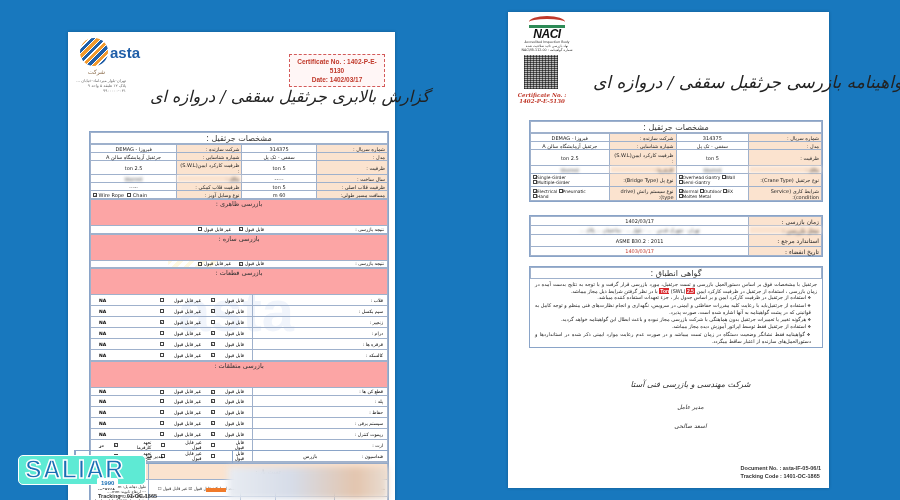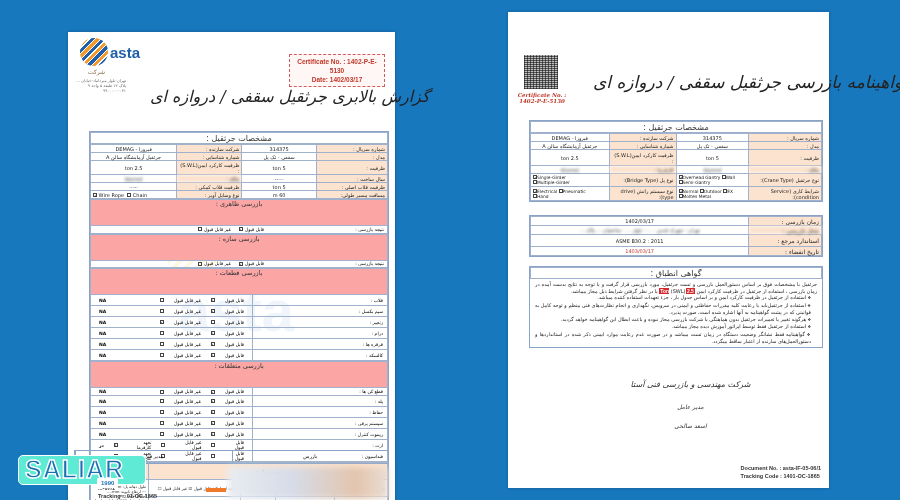--- a/index.html
+++ b/index.html
@@ -353,20 +353,27 @@
   </div>
   <div class="blur-patch" style="left:160px; top:435px; width:160px; height:32px;"></div>
   <div class="orange-bar" style="left:138px; top:456px;"></div>
   <div class="foot-text" style="left:30px; top:452px;">
     <div>...-07/1</div>
     <div>Tracking ...01-OC-1865</div>
   </div>
 </div>
 
 <div class="page" id="doc-right">
+  <div class="naci">
+    <div class="naci-arc"></div>
+    <div class="naci-word">NACI</div>
+    <div class="naci-sub">Accredited Inspection Body</div>
+    <div class="naci-sub">نهاد بازرسی تائید صلاحیت شده</div>
+    <div class="naci-sub">NACI/IB-112-00 : شماره گواهینامه</div>
+  </div>
   <div class="qr"></div>
   <div class="cert-red">
     <div>Certificate No. :</div>
     <div>1402-P-E-5130</div>
   </div>
   <div class="doc-title">گواهینامه بازرسی جرثقیل سقفی / دروازه ای</div>
 
   <div class="frame" style="left:6px; right:6px; top:108px;">
     <div class="sec-head white">مشخصات جرثقیل :</div>
     <table class="grid">

